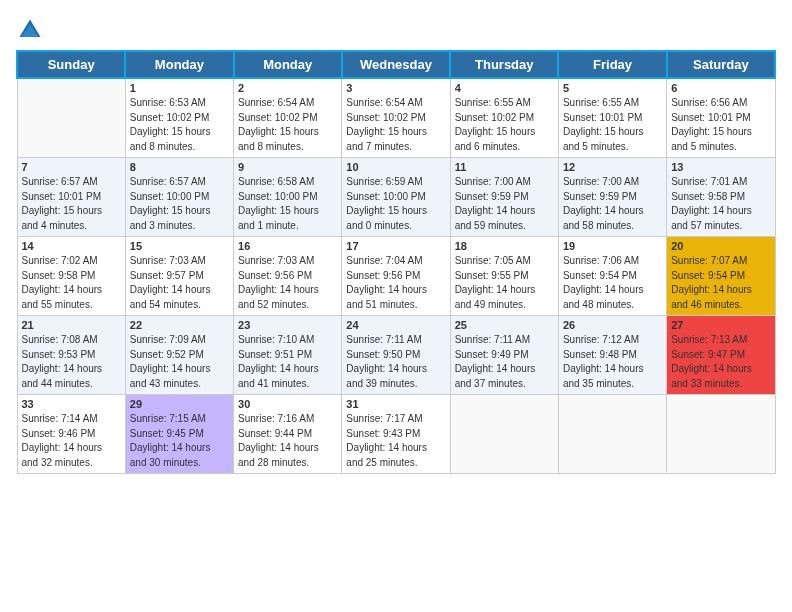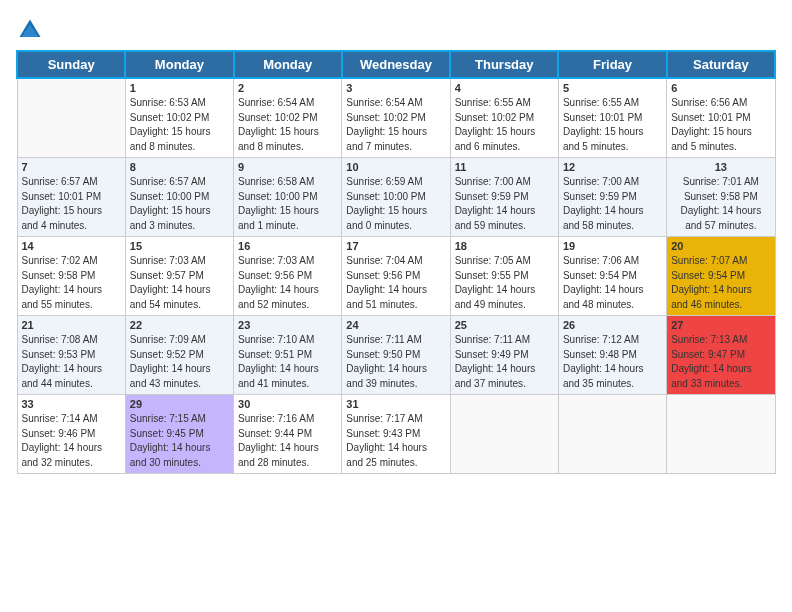--- a/index.html
+++ b/index.html
@@ -173,21 +173,21 @@
           <div class="day-info">Sunrise: 6:59 AM<br>Sunset: 10:00 PM<br>Daylight: 15 hours and 0 minutes.</div>
         </td>
         <td style="background: rgb(238, 244, 250);">
           <div class="day-num">11</div>
           <div class="day-info">Sunrise: 7:00 AM<br>Sunset: 9:59 PM<br>Daylight: 14 hours and 59 minutes.</div>
         </td>
         <td style="background: rgb(238, 244, 250);">
           <div class="day-num">12</div>
           <div class="day-info">Sunrise: 7:00 AM<br>Sunset: 9:59 PM<br>Daylight: 14 hours and 58 minutes.</div>
         </td>
-        <td style="background: rgb(238, 244, 250); text-align: center;">
+        <td style="background: rgb(238, 244, 250);">
           <div class="day-num">13</div>
           <div class="day-info">Sunrise: 7:01 AM<br>Sunset: 9:58 PM<br>Daylight: 14 hours and 57 minutes.</div>
         </td>
       </tr>
       <tr>
         <td style="background: rgb(255, 255, 255);">
           <div class="day-num">14</div>
           <div class="day-info">Sunrise: 7:02 AM<br>Sunset: 9:58 PM<br>Daylight: 14 hours and 55 minutes.</div>
         </td>
         <td style="background: rgb(255, 255, 255);">

